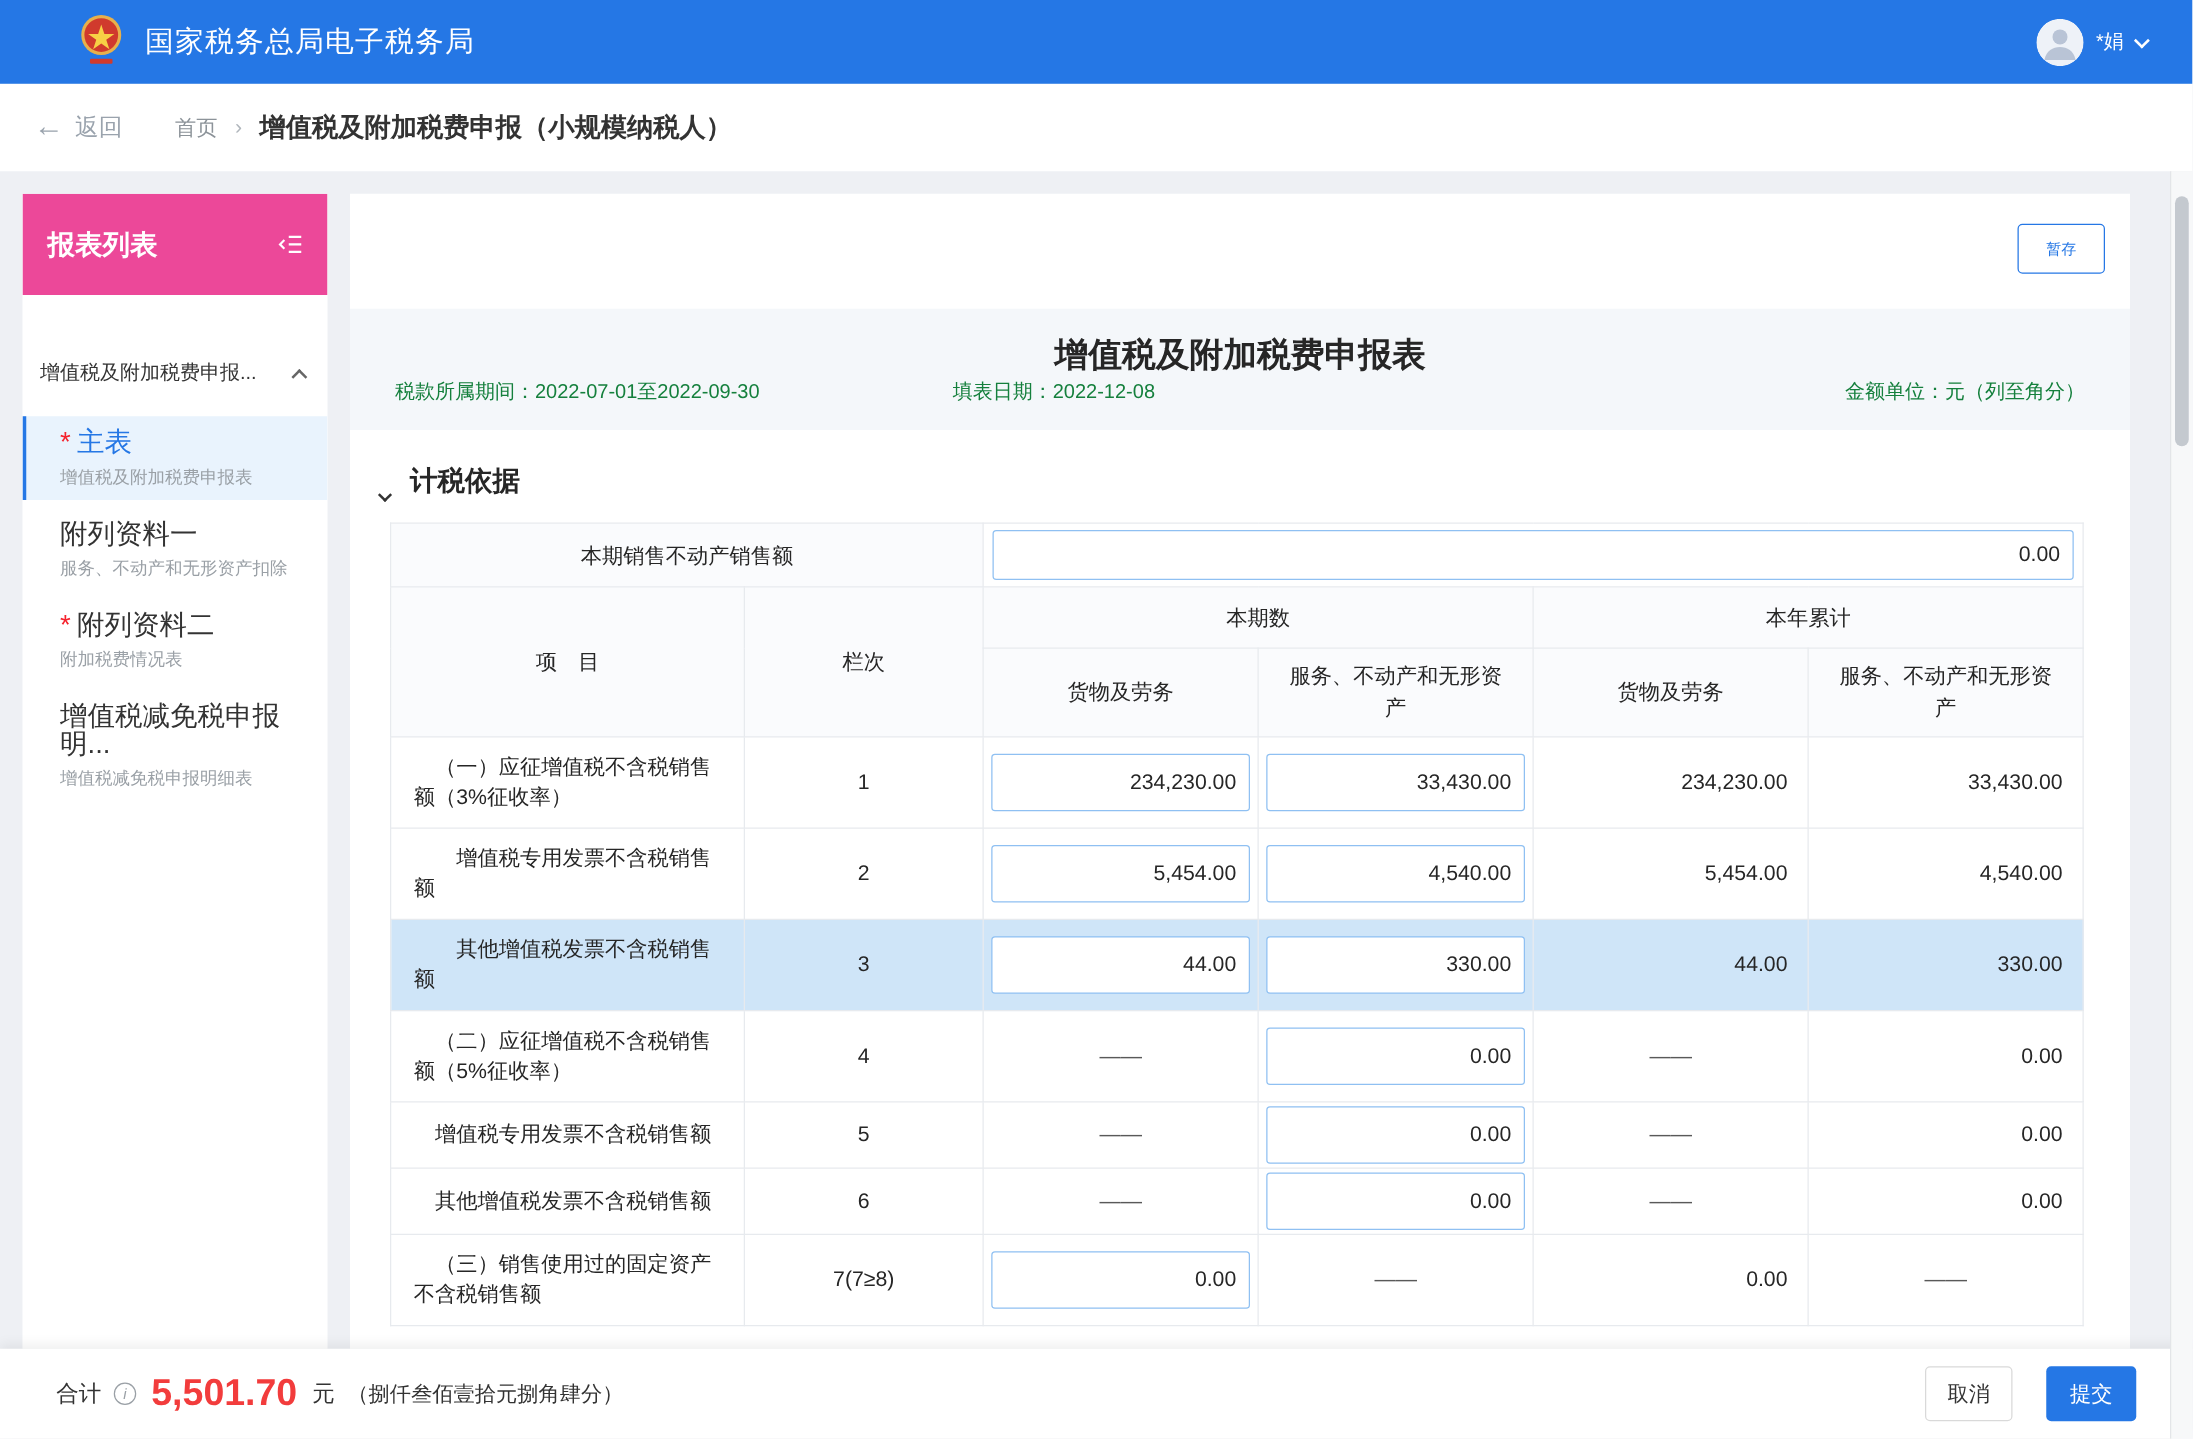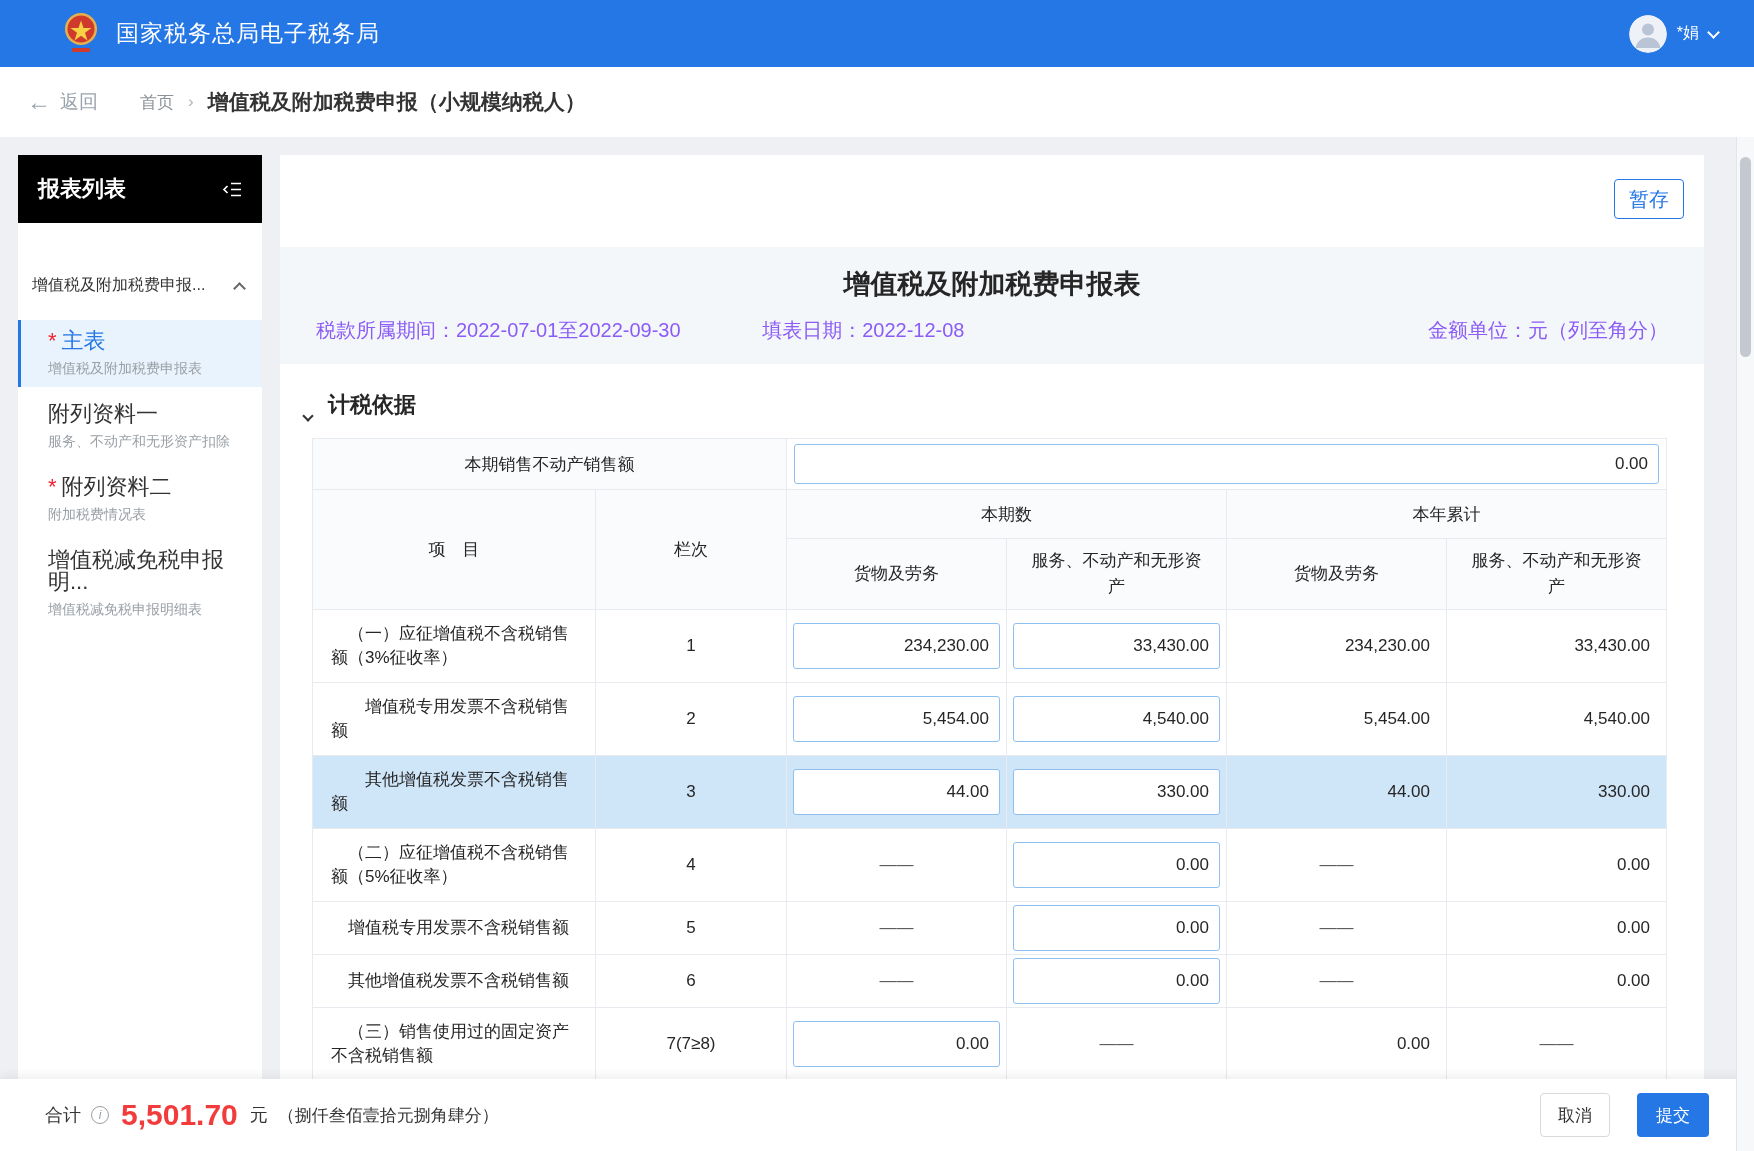--- a/index.html
+++ b/index.html
@@ -27,41 +27,41 @@
   .breadcrumb-bar { position:absolute; top:67px; left:0; width:100%; height:70px; background:#fff;
     display:flex; align-items:center; padding:0 27px; gap:14px; z-index:5; }
   .back-link { display:flex; align-items:center; gap:9px; color:#9aa3ad; font-size:19px; cursor:pointer; margin-right:28px; }
   .back-arrow { font-size:24px; line-height:1; }
   .crumb-home { color:#8c9399; font-size:17px; cursor:pointer; }
   .crumb-sep { color:#b0b6bc; font-size:17px; }
   .crumb-current { color:#333; font-size:21px; font-weight:600; }
 
   
   .sidebar { position:absolute; left:18px; top:155px; width:244px; height:924px; background:#fff; overflow:hidden; }
-  .sidebar-head { height:68px; background:#000000; display:flex; align-items:center; justify-content:space-between; padding:0 20px; }
+  .sidebar-head { height:81px; background:#ec4899; display:flex; align-items:center; justify-content:space-between; padding:0 20px; }
   .sidebar-title { color:#fff; font-size:22px; font-weight:600; }
   .collapse-icon { cursor:pointer; display:flex; }
   .sidebar-body { padding-top:52px; }
   .side-group { display:flex; align-items:center; justify-content:space-between;
     padding:0 18px 0 14px; font-size:16px; color:#333; margin-bottom:24px; cursor:pointer; }
   .side-item { position:relative; padding:10px 8px 10px 30px; margin-bottom:6px; cursor:pointer; }
   .side-item.active { background:#e9f3fd; border-left:3px solid #2577e5; padding-left:27px; }
   .side-item-title { font-size:22px; color:#333; line-height:22px; }
   .side-item.active .side-item-title { color:#2577e5; }
   .req { color:#f5222d; margin-right:5px; }
   .side-item-sub { font-size:14px; color:#9aa0a6; margin-top:7px; line-height:18px; white-space:nowrap; overflow:hidden; }
 
   
   .panel { position:absolute; left:280px; top:155px; width:1424px; height:924px; background:#fff; overflow:hidden; }
   .btn-save { position:absolute; top:24px; right:20px; width:70px; height:40px; background:#fff;
-    border:1px solid #2577e5; color:#2577e5; font-size:20px; border-radius:4px; cursor:pointer;
+    border:1px solid #2577e5; color:#2577e5; font-size:12px; border-radius:4px; cursor:pointer;
     font-family:inherit; }
   .form-band { margin-top:92px; background:#f4f7fa; padding:18px 36px 20px; }
   .form-title { text-align:center; font-size:27px; font-weight:700; color:#262626; line-height:38px; }
-  .form-meta { display:flex; align-items:center; margin-top:14px; font-size:20px; color:#8b5cf6; }
+  .form-meta { display:flex; align-items:center; font-size:16px; color:#15803d; }
   .meta-left { width:33%; }
   .meta-mid  { flex:1; text-align:left; }
   .meta-right{ margin-left:auto; }
   .section-head { display:flex; align-items:flex-end; gap:16px; margin:26px 0 0 24px; cursor:pointer; width:fit-content; }
   .section-title { font-size:22px; font-weight:700; color:#262626; }
 
   
   .tax-table { border-collapse:collapse; table-layout:fixed; width:1354px; margin:18px 0 0 32px;border-radius:30px; }
   .tax-table td { border:1px solid #e7eaee; font-size:17px; color:#262626; vertical-align:middle; }
   .c-head { background:#fafbfd; text-align:center; padding:6px 10px; }

